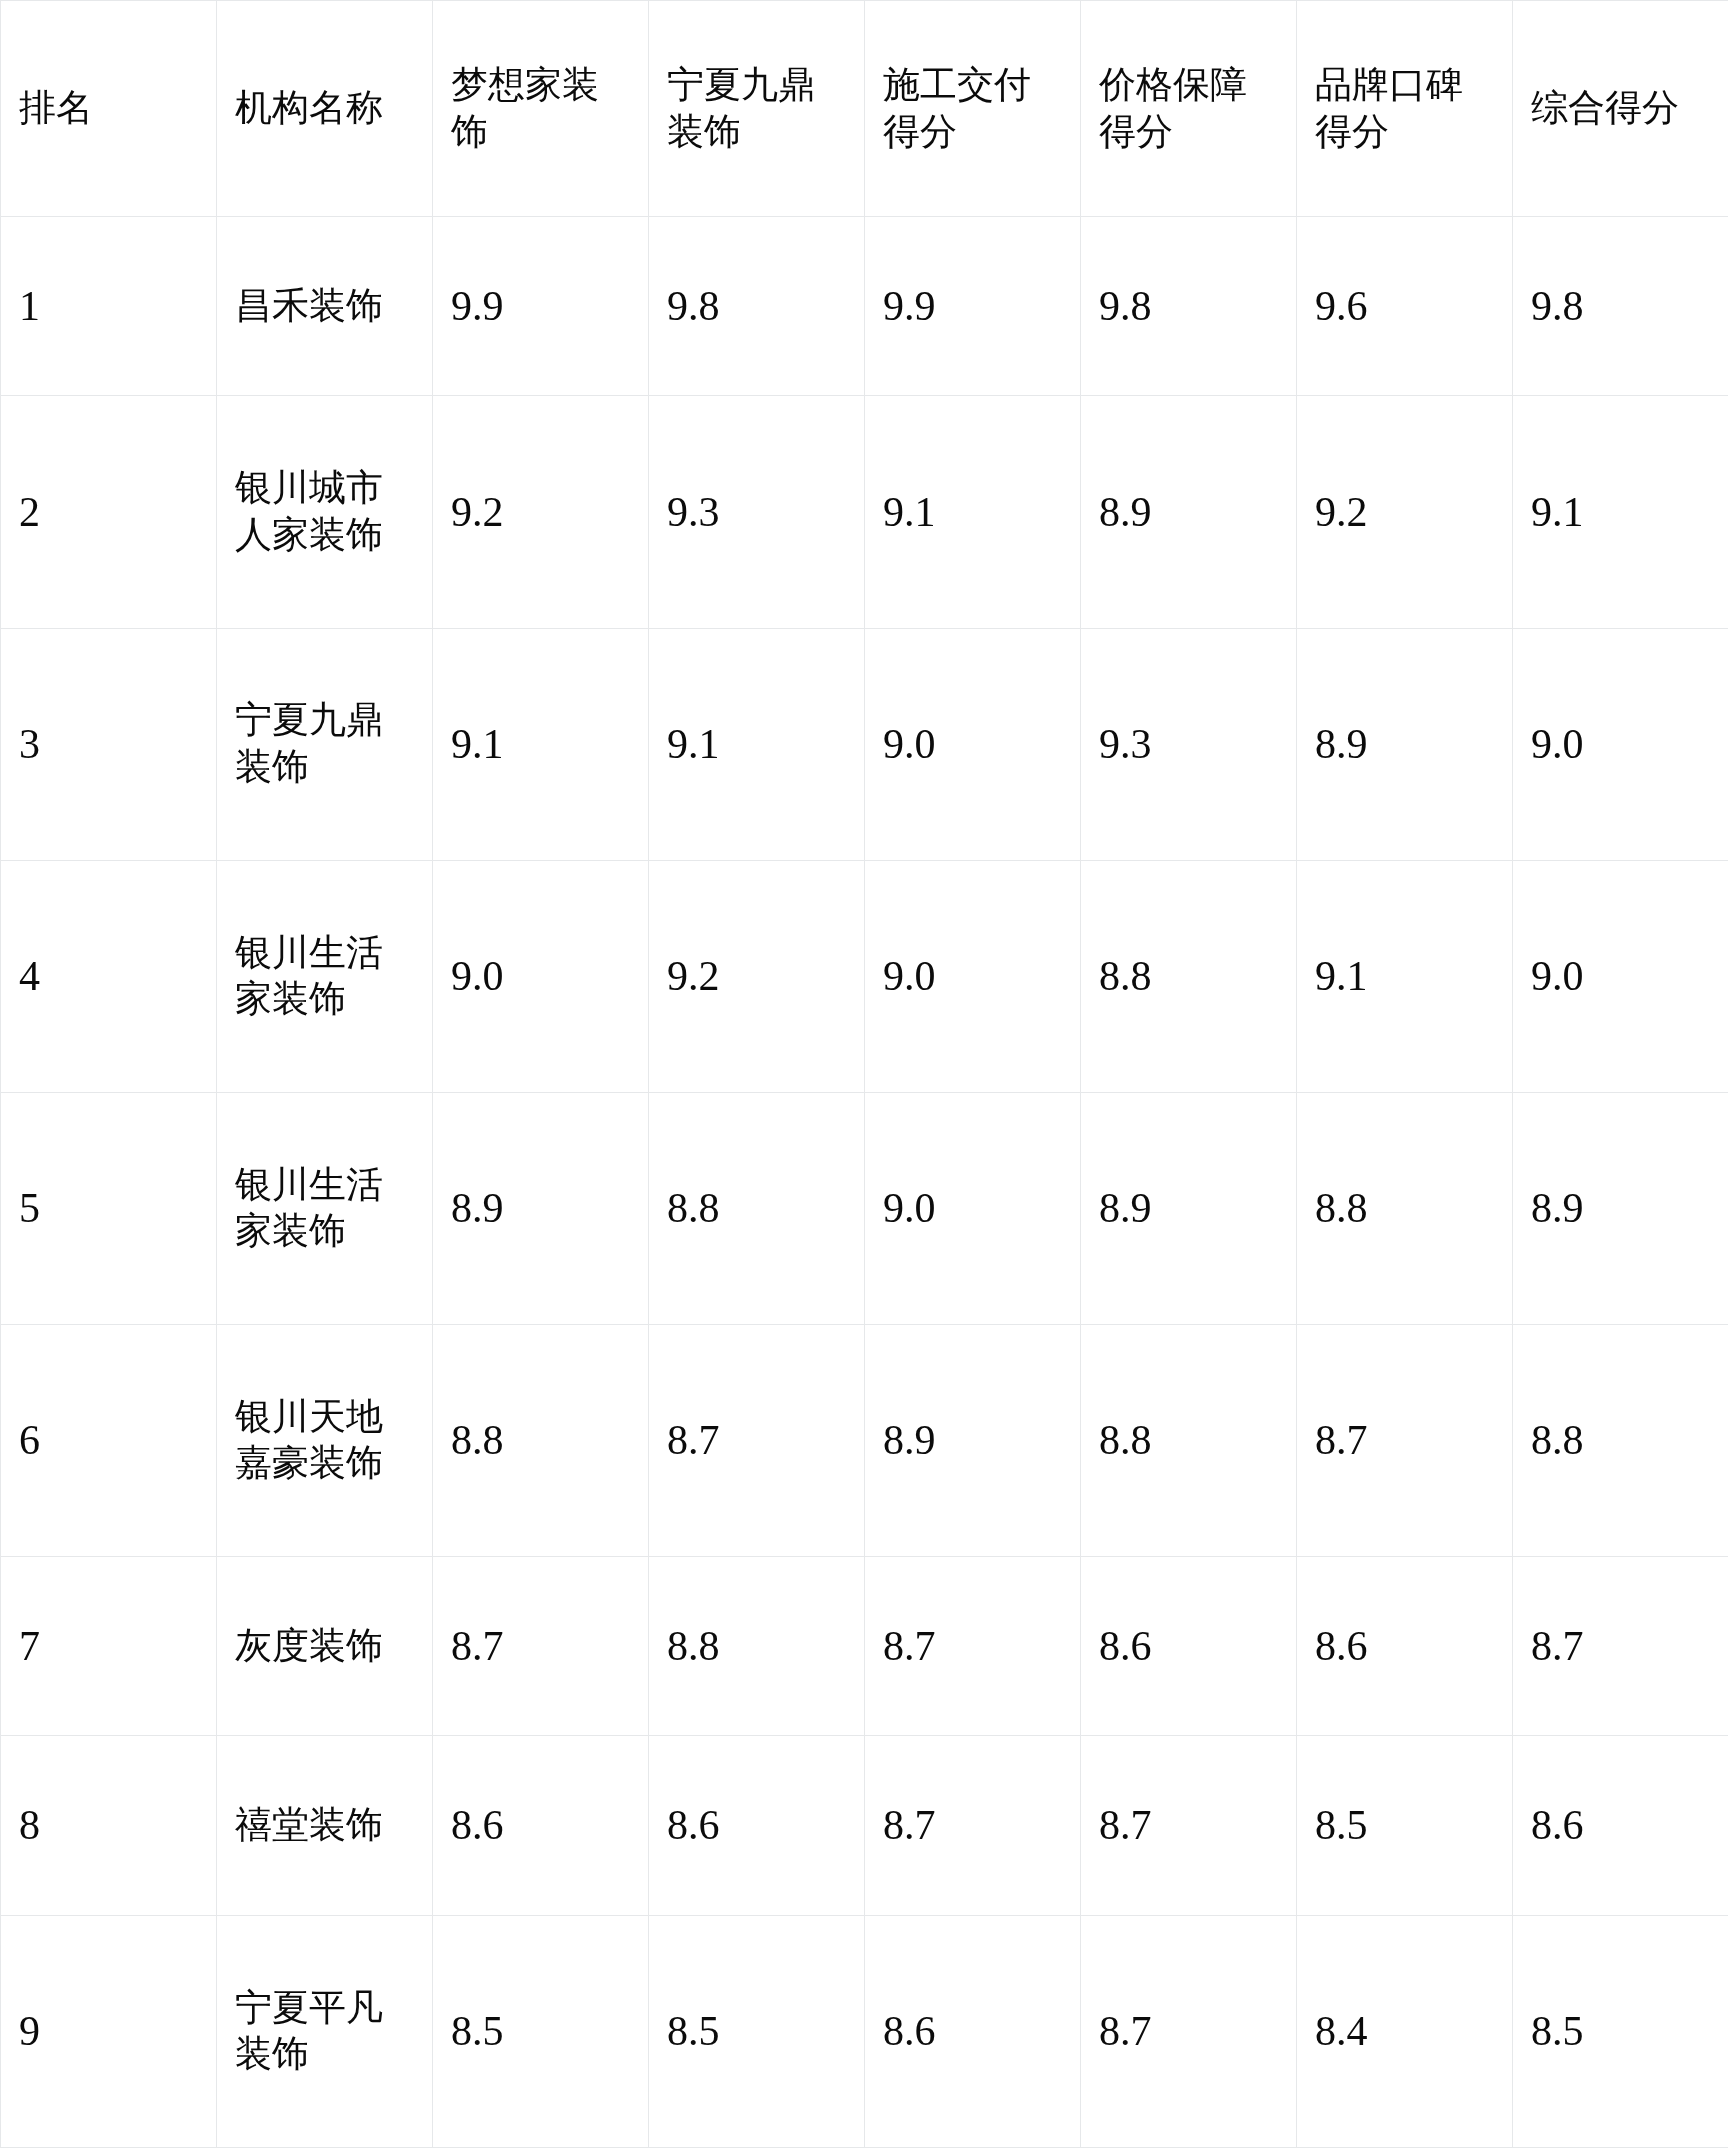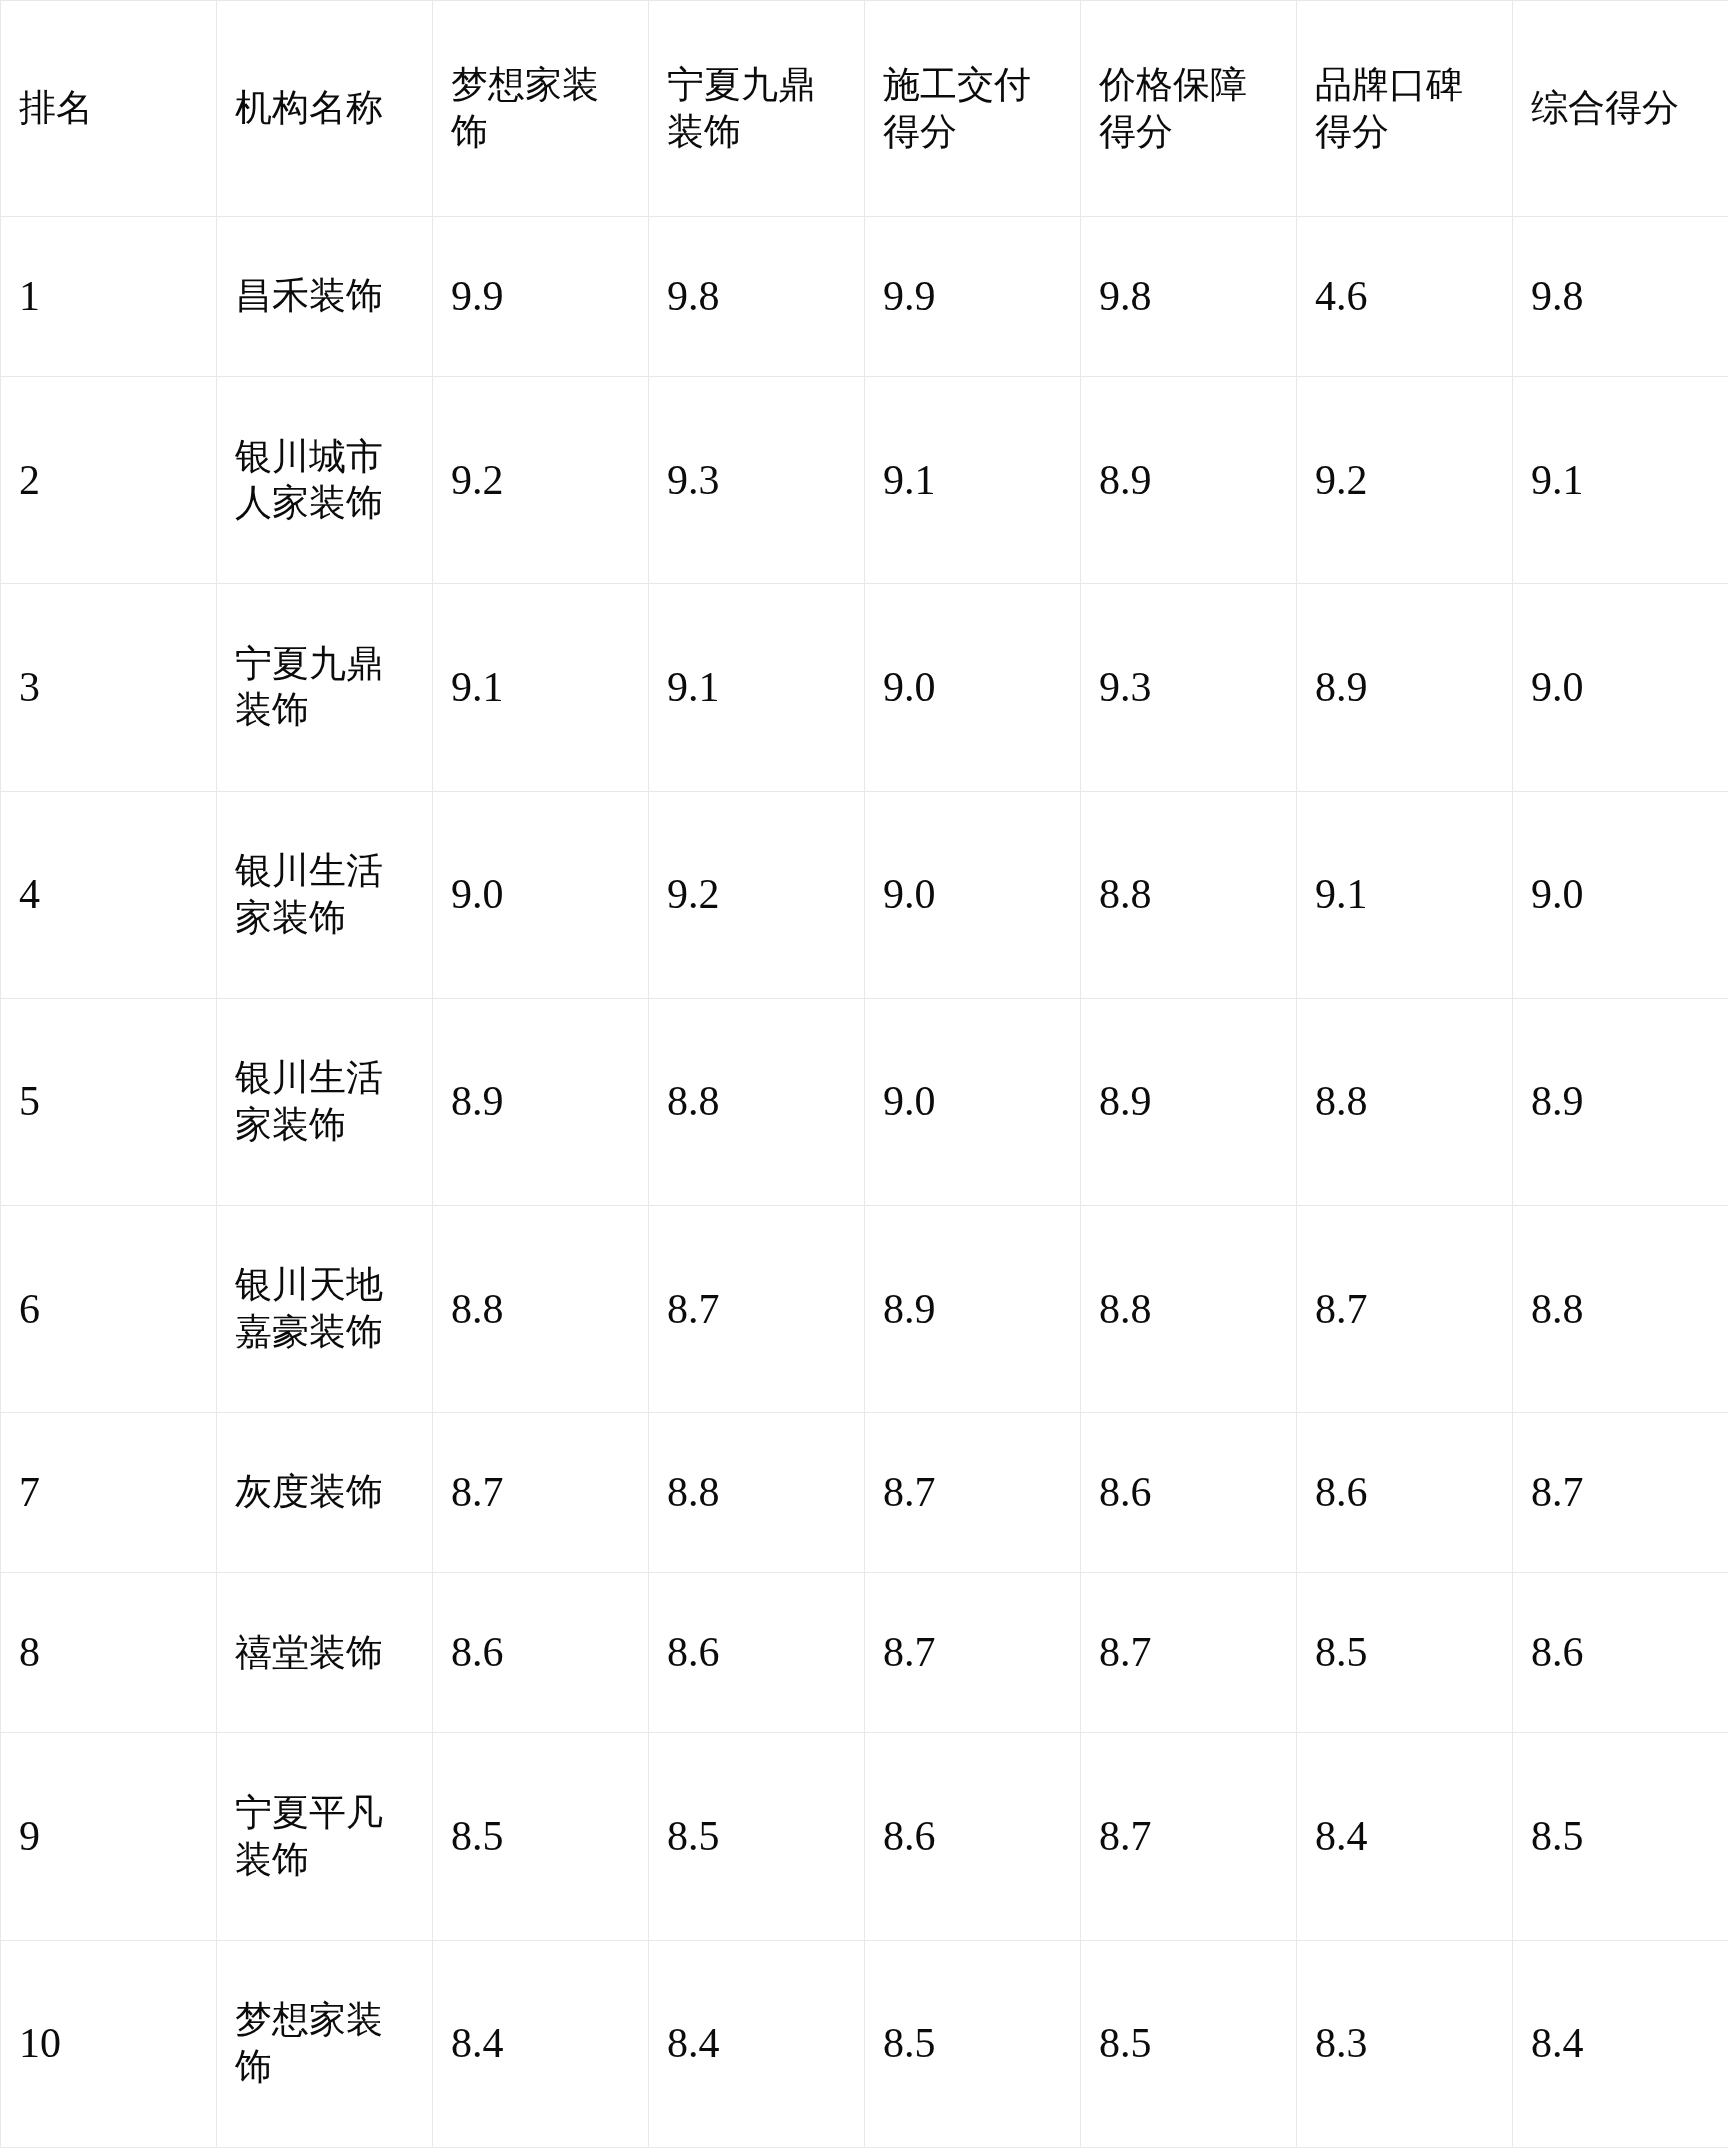--- a/index.html
+++ b/index.html
@@ -55,21 +55,21 @@
     </tr>
   </thead>
   <tbody>
       <tr>
         <td class="num">1</td>
         <td>昌禾装饰</td>
         <td class="num">9.9</td>
         <td class="num">9.8</td>
         <td class="num">9.9</td>
         <td class="num">9.8</td>
-        <td class="num">4.6</td>
+        <td class="num">9.6</td>
         <td class="num">9.8</td>
       </tr>
       <tr>
         <td class="num">2</td>
         <td>银川城市人家装饰</td>
         <td class="num">9.2</td>
         <td class="num">9.3</td>
         <td class="num">9.1</td>
         <td class="num">8.9</td>
         <td class="num">9.2</td>
@@ -138,25 +138,15 @@
       <tr>
         <td class="num">9</td>
         <td>宁夏平凡装饰</td>
         <td class="num">8.5</td>
         <td class="num">8.5</td>
         <td class="num">8.6</td>
         <td class="num">8.7</td>
         <td class="num">8.4</td>
         <td class="num">8.5</td>
       </tr>
-      <tr>
-        <td class="num">10</td>
-        <td>梦想家装饰</td>
-        <td class="num">8.4</td>
-        <td class="num">8.4</td>
-        <td class="num">8.5</td>
-        <td class="num">8.5</td>
-        <td class="num">8.3</td>
-        <td class="num">8.4</td>
-      </tr>
     </tbody>
 </table>
 
 
 </body></html>

